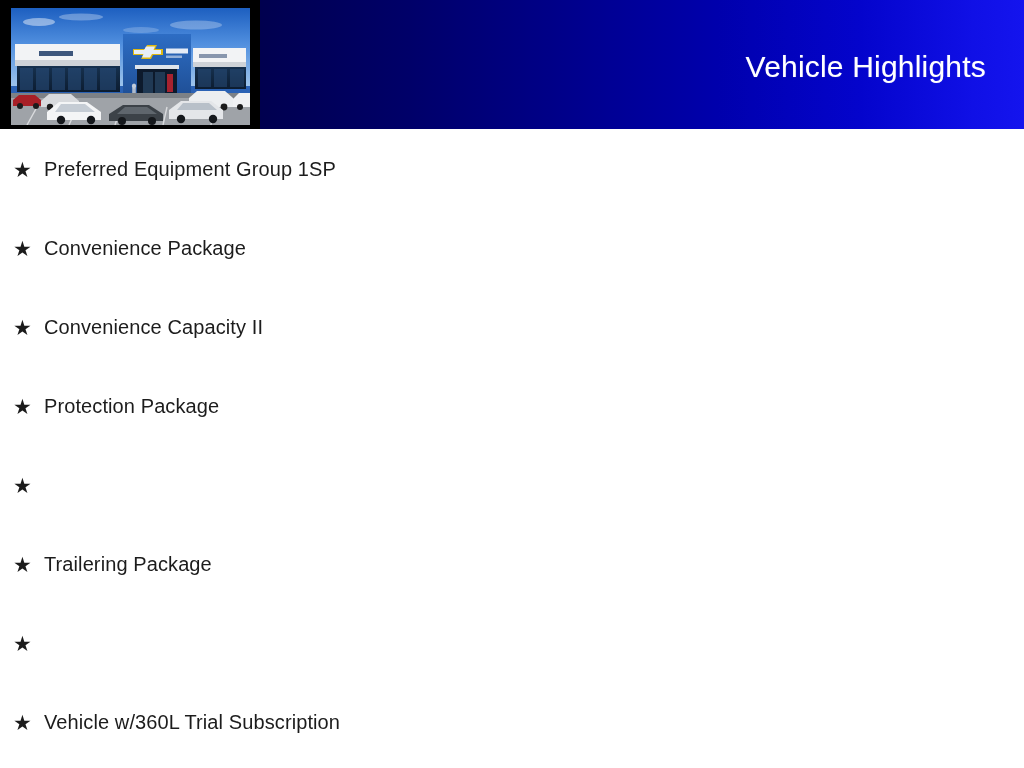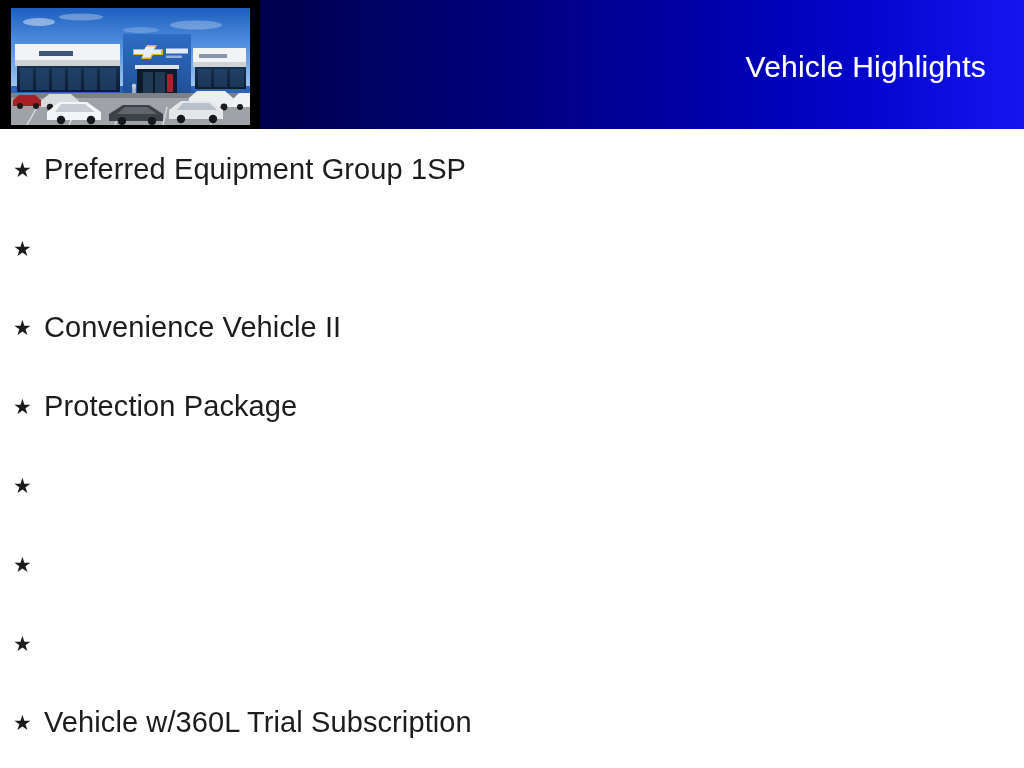--- a/index.html
+++ b/index.html
@@ -101,21 +101,21 @@
     position: absolute;
     left: 13px;
     top: 50%;
     transform: translateY(-50%);
     font-size: 21px;
     line-height: 1;
     color: #1b1b1b;
   }
 
   .highlight-label {
-    font-size: 29px;
+    font-size: 20px;
     line-height: 34px;
     font-weight: 400;
     color: #1c1c1c;
     letter-spacing: 0.1px;
     white-space: nowrap;
   }
 </style>
 </head>
 <body>
 
@@ -248,38 +248,40 @@
 
   <ul class="highlights-list">
 
     <li class="highlight-item">
       <span class="bullet-star">★</span>
       <span class="highlight-label">Preferred Equipment Group 1SP</span>
     </li>
 
     <li class="highlight-item">
       <span class="bullet-star">★</span>
-    </li>
-
-    <li class="highlight-item">
-      <span class="bullet-star">★</span>
-      <span class="highlight-label">Convenience Vehicle II</span>
+      <span class="highlight-label">Convenience Package</span>
+    </li>
+
+    <li class="highlight-item">
+      <span class="bullet-star">★</span>
+      <span class="highlight-label">Convenience Capacity II</span>
     </li>
 
     <li class="highlight-item">
       <span class="bullet-star">★</span>
       <span class="highlight-label">Protection Package</span>
     </li>
 
     <li class="highlight-item">
       <span class="bullet-star">★</span>
     </li>
 
     <li class="highlight-item">
       <span class="bullet-star">★</span>
+      <span class="highlight-label">Trailering Package</span>
     </li>
 
     <li class="highlight-item">
       <span class="bullet-star">★</span>
     </li>
 
     <li class="highlight-item">
       <span class="bullet-star">★</span>
       <span class="highlight-label">Vehicle w/360L Trial Subscription</span>
     </li>

